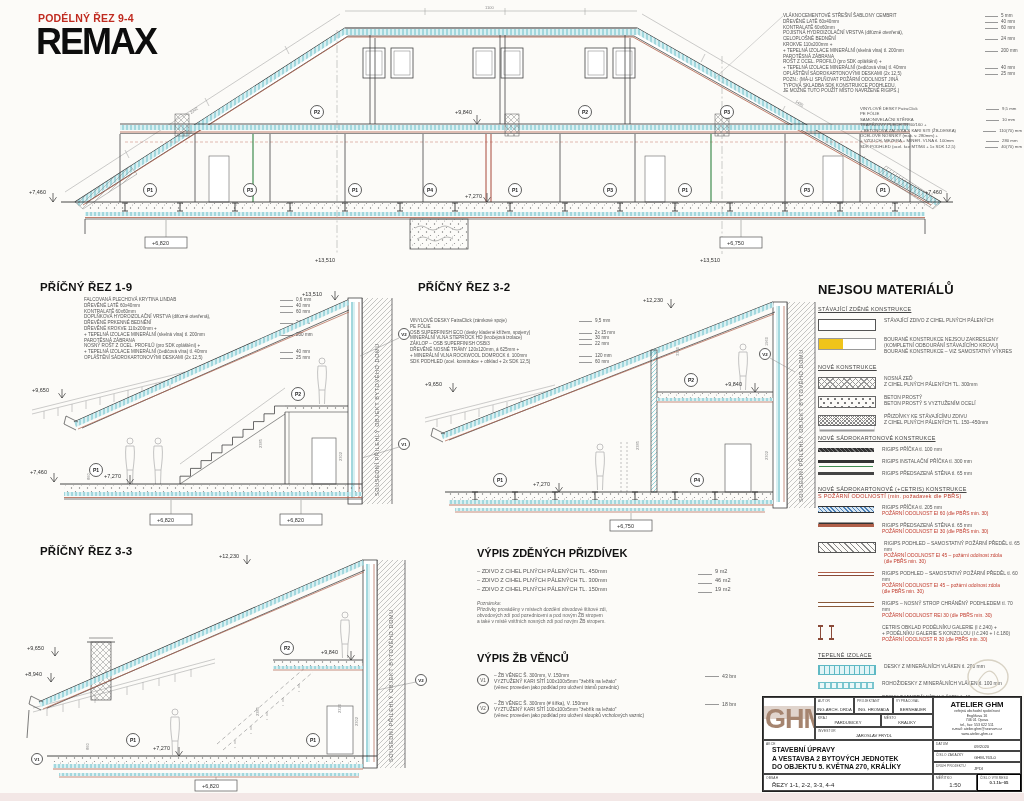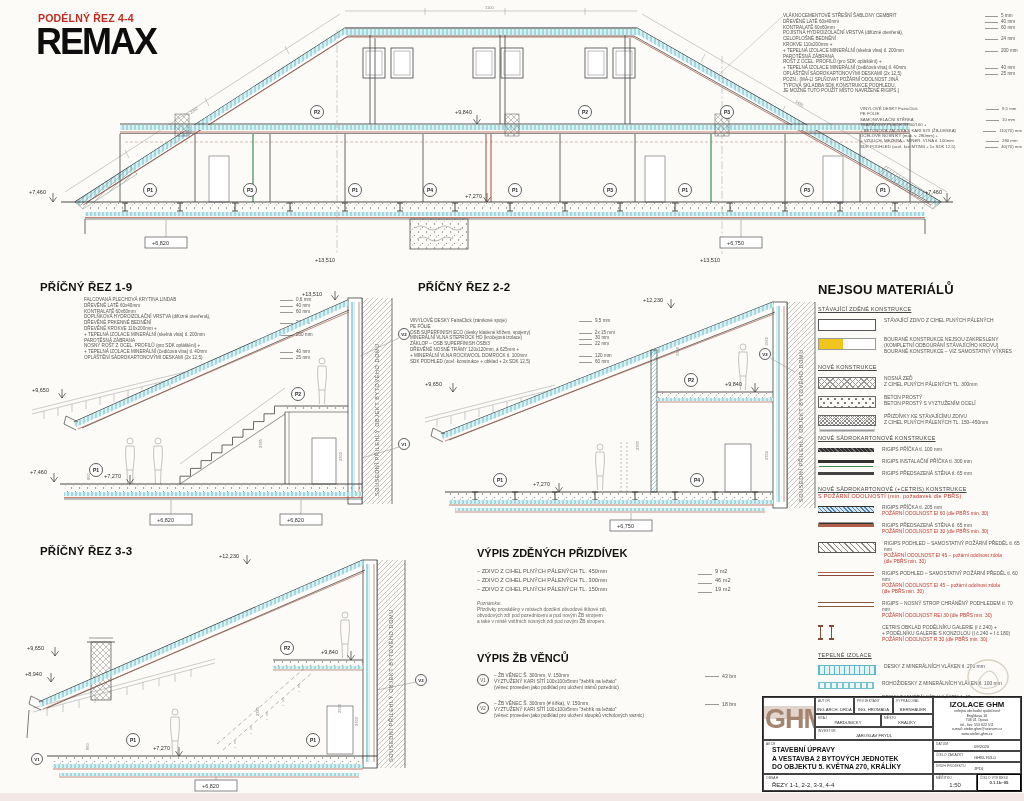--- a/index.html
+++ b/index.html
@@ -132,21 +132,21 @@
         <circle cx="0" cy="-17" r="3"></circle>
         <path d="M-4,-12 C-5,-4 -4,4 -3,12 L-2.5,26 M4,-12 C5,-4 4,4 3,12 L2.5,26 M-4,-12 L4,-12 M-3,12 L3,12"></path>
       </g>
       <g id="win">
         <rect x="0" y="0" width="22" height="30" fill="#fff" stroke="#444" stroke-width="0.8"></rect>
         <rect x="3" y="3" width="16" height="24" fill="none" stroke="#777" stroke-width="0.5"></rect>
       </g>
     </defs>
   </svg>
 
-  <div class="abs red-title" style="left:38px;top:12px;">PODÉLNÝ ŘEZ 4-4</div>
+  <div class="abs red-title" style="left:38px;top:12px;">PODÉLNÝ ŘEZ 9-4</div>
   <div class="abs remax" style="left:36px;top:25px;">REMAX</div>
 
   <svg class="abs" style="left:25px;top:6px;" width="945" height="262" viewBox="0 0 945 262">
 
     <g stroke="#999" stroke-width="0.5">
       <line x1="40" y1="186" x2="315" y2="8"></line>
       <line x1="617" y1="8" x2="922" y2="186"></line>
       <line x1="320" y1="5" x2="612" y2="5"></line>
       <line x1="100" y1="144" x2="104" y2="152"></line>
         <line x1="180" y1="92" x2="184" y2="100"></line>
@@ -518,21 +518,21 @@
     <text class="bubv" x="374" y="50">V2</text>
     <line x1="369" y1="52" x2="330" y2="70" stroke="#888" stroke-width="0.5"></line>
     <circle cx="374" cy="158" r="5.5" fill="#fff" stroke="#333" stroke-width="0.8"></circle>
     <text class="bubv" x="374" y="160">V1</text>
     <line x1="369" y1="161" x2="332" y2="172" stroke="#888" stroke-width="0.5"></line>
     <text class="dim" transform="translate(232,162) rotate(-90)">2385</text>
     <text class="dim" transform="translate(312,175) rotate(-90)">2302</text>
     <text class="dim" transform="translate(60,194) rotate(-90)">860</text>
   </svg>
 
-  <div class="abs sec-title" style="left:418px;top:281px;">PŘÍČNÝ ŘEZ 2-2</div>
+  <div class="abs sec-title" style="left:418px;top:281px;">PŘÍČNÝ ŘEZ 3-2</div>
   <div class="abs alist" style="left:410px;top:318px;width:205px;">
 
   <div class="arow">
         <span class="t">VINYLOVÉ DESKY FatraClick (zámkové spoje)</span>
         <span class="v">9,5 mm</span>
       </div>
       <div class="arow">
         <span class="t">PE FÓLIE</span>
       </div>
       <div class="arow">
@@ -990,21 +990,21 @@
         <div>DO OBJEKTU 5. KVĚTNA 270, KRÁLÍKY</div>
       </div>
     </div>
 
     <div class="cell" style="left:0;top:77px;width:170px;height:17px;">
       <span class="lab">OBSAH</span>
       <span class="obsah-val" style="position:absolute;left:8px;top:7px;">ŘEZY 1-1, 2-2, 3-3, 4-4</span>
     </div>
 
     <div class="cell" style="left:170px;top:0;width:88px;height:43px;">
-      <div class="firm-name" style="margin-top:2px;">IZOLACE GHM</div>
+      <div class="firm-name" style="margin-top:2px;">ATELIER GHM</div>
       <div class="firm-small">veřejná obchodní společnost</div>
       <div class="firm-small">Englišova 16</div>
       <div class="firm-small">746 01 Opava</div>
       <div class="firm-small">tel., fax: 553 622 511</div>
       <div class="firm-small">e-mail: atelier.ghm@seznam.cz</div>
       <div class="firm-small">www.atelier-ghm.cz</div>
     </div>
 
     <div class="cell" style="left:170px;top:43px;width:88px;height:11px;">
       <span class="lab">DATUM</span>

